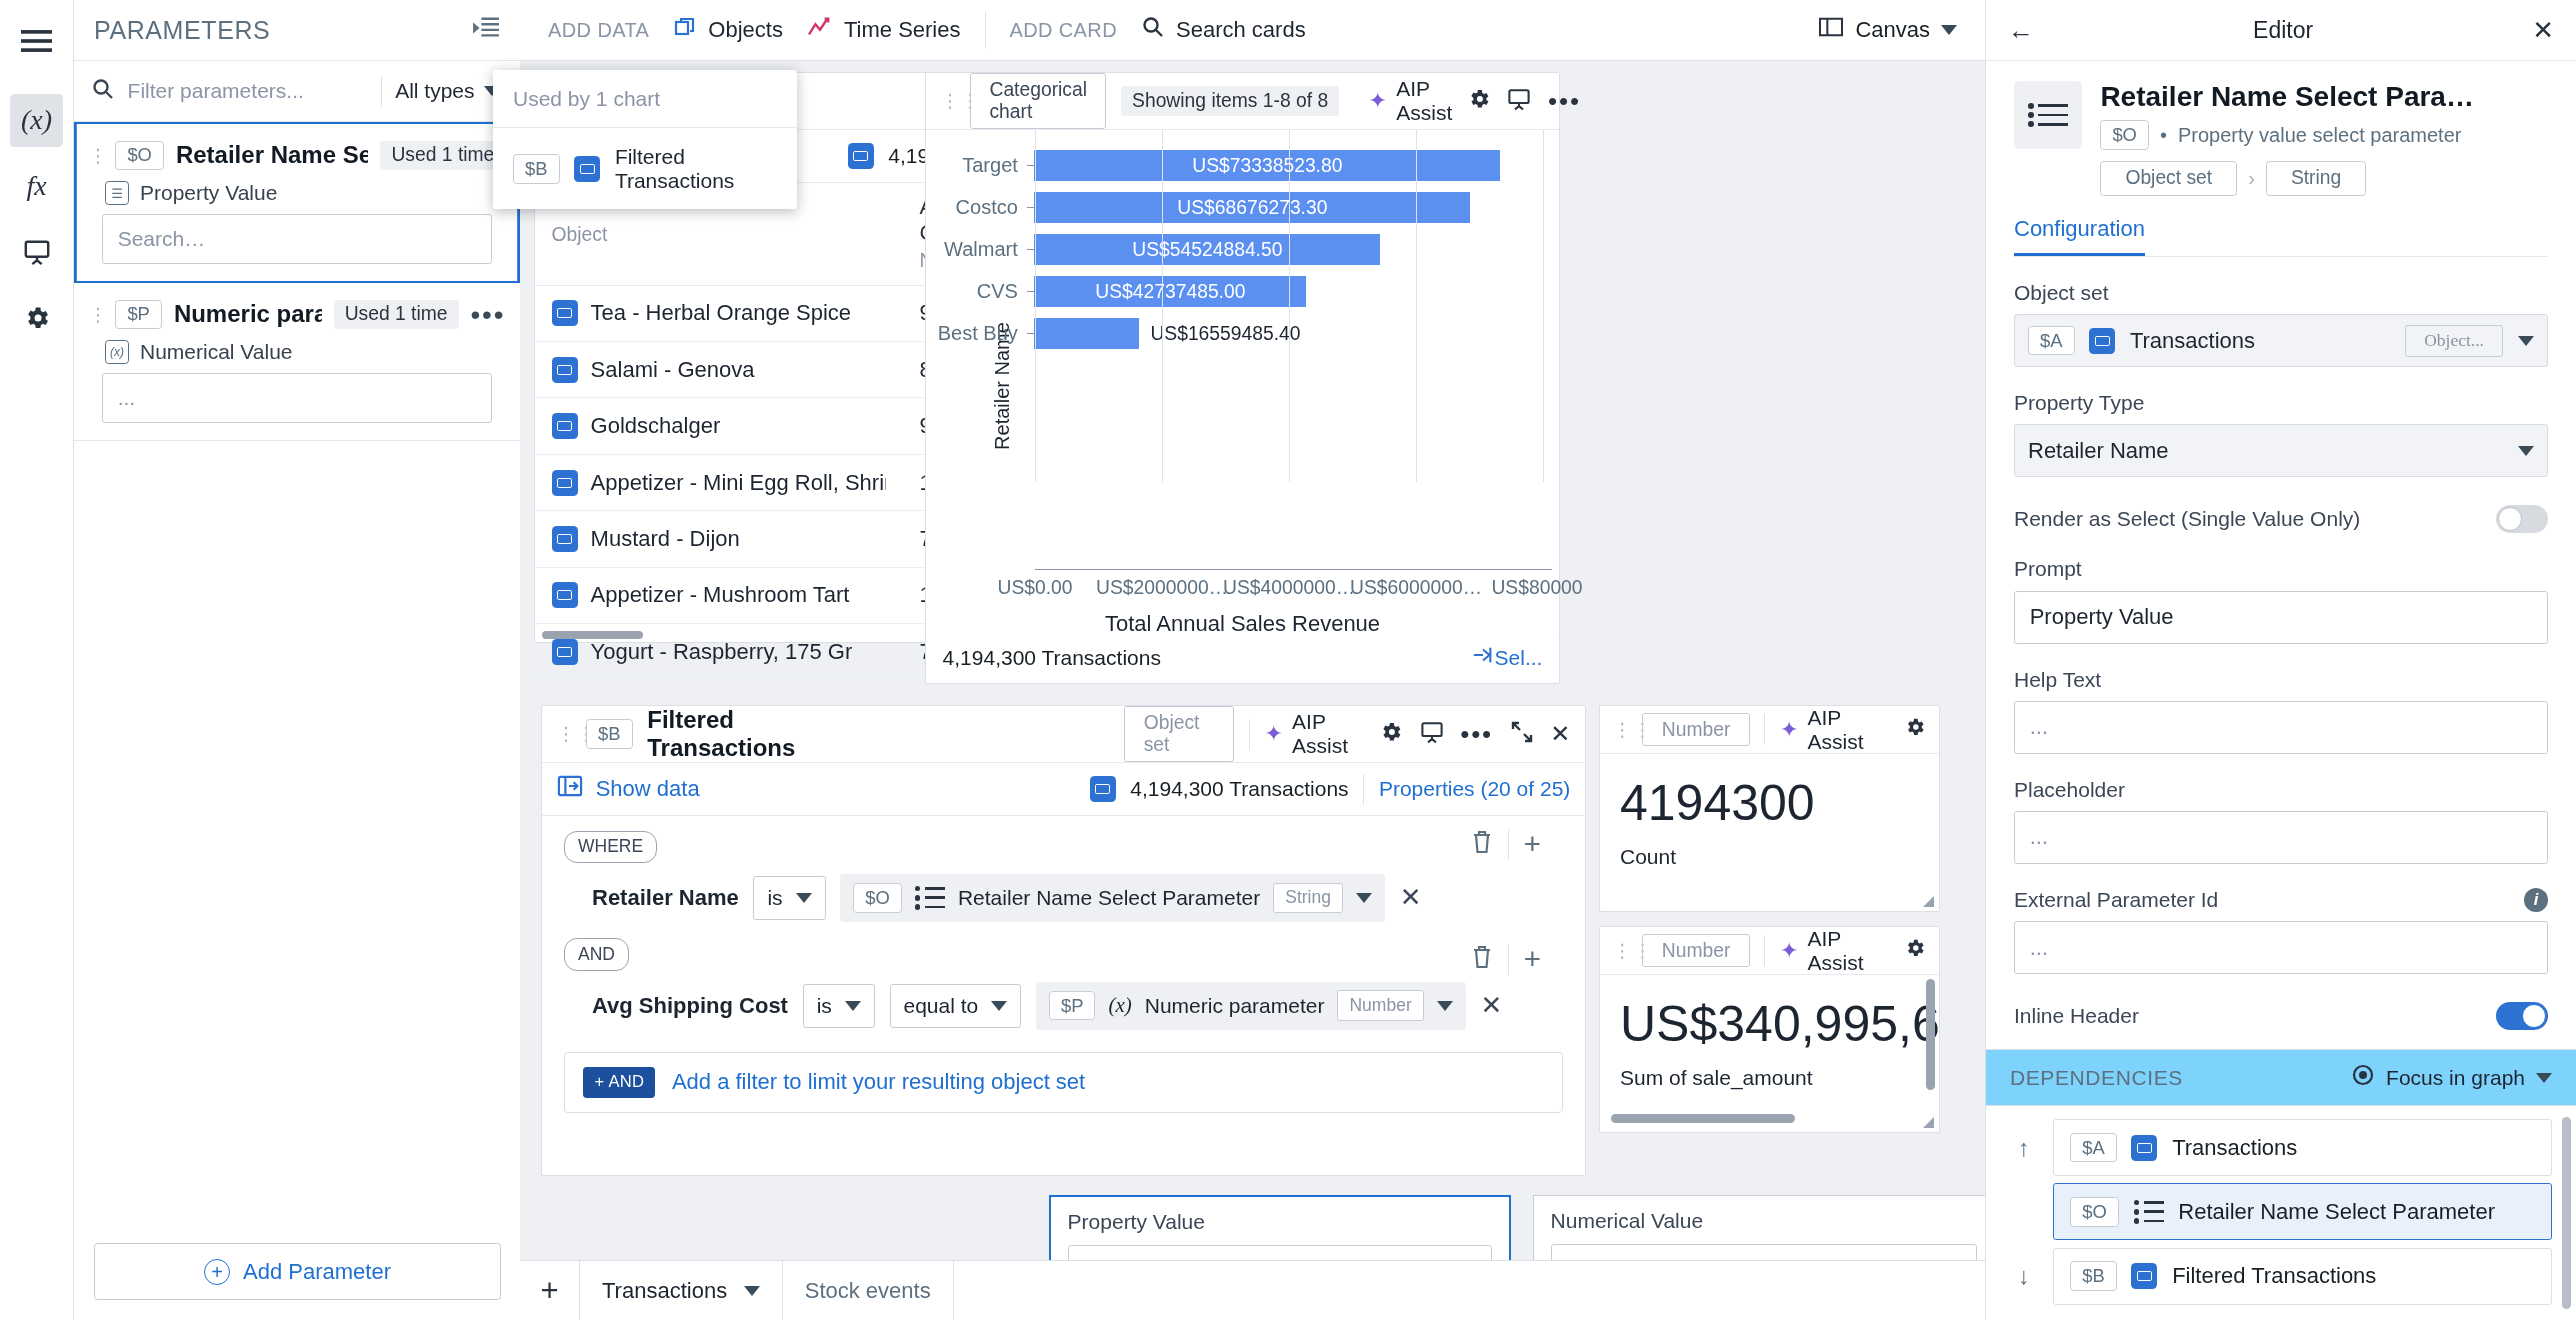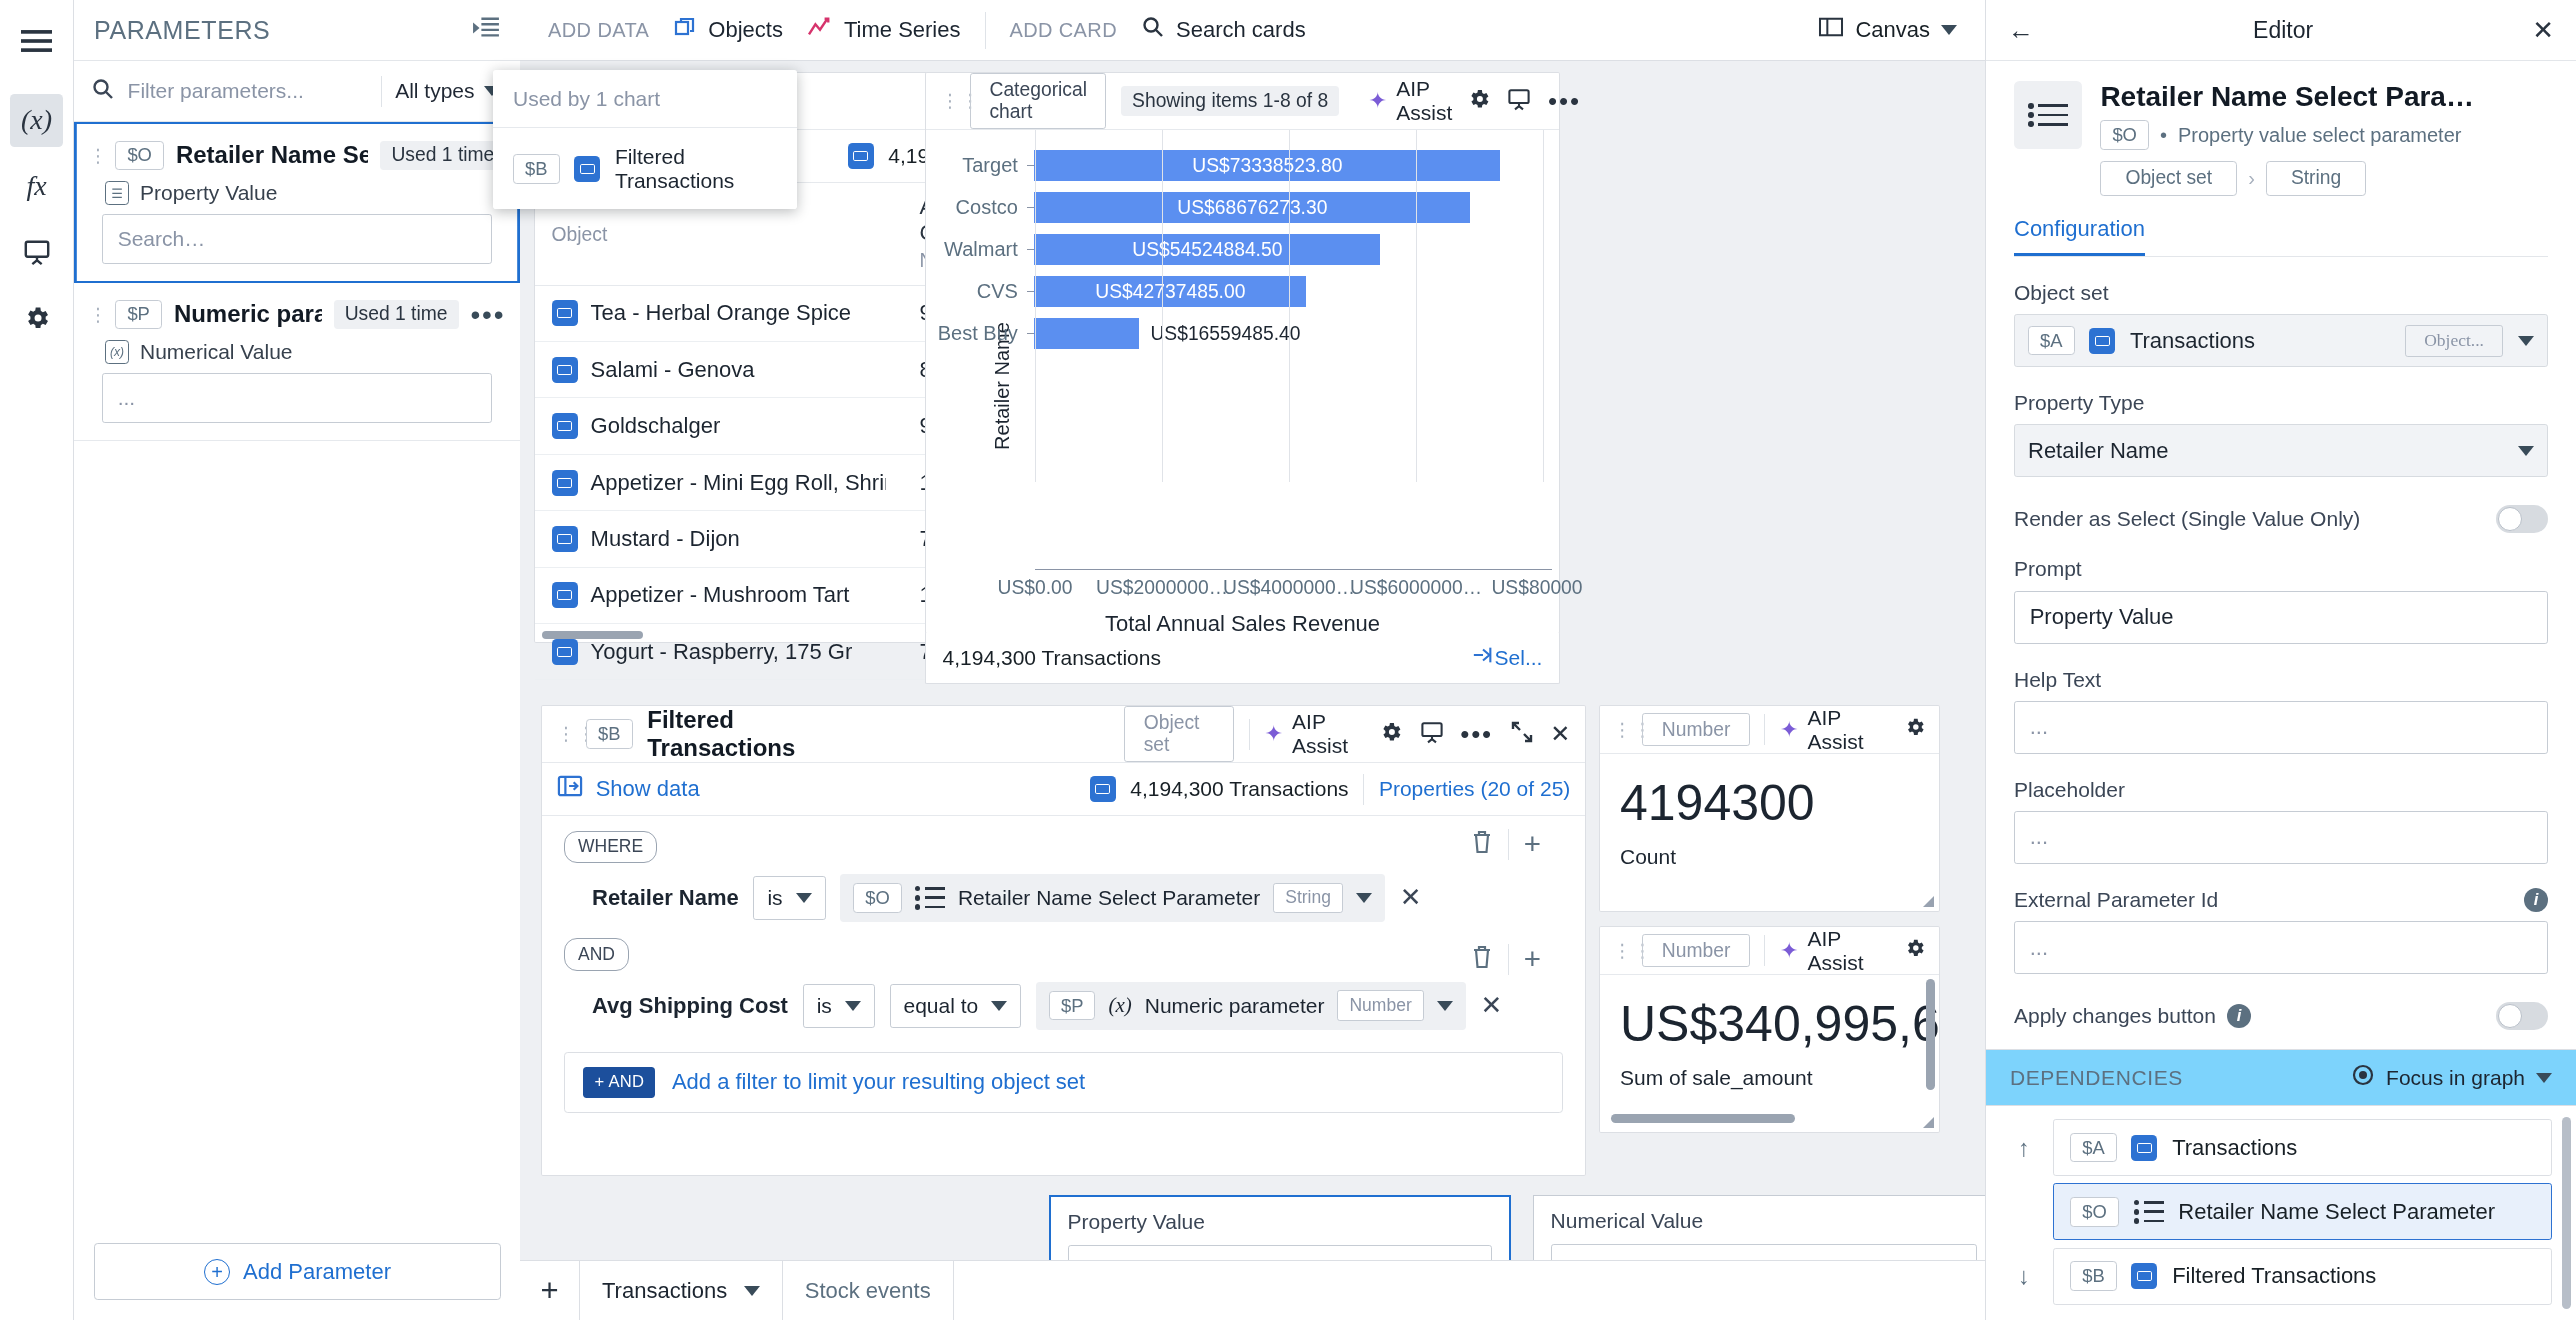--- a/index.html
+++ b/index.html
@@ -906,20 +906,26 @@
         <span>Placeholder</span>
       </div>
       <div class="ed-input ph">...</div>
 
       <div class="ed-field-label">
         <span>External Parameter Id</span>
         <span class="info-ico">i</span>
       </div>
       <div class="ed-input ph">...</div>
 
+      <div class="ed-toggle-row">
+        <span style="font-size:21px;color:#3b4656;">Inline Header</span>
+        <span class="toggle on">
+            <i></i>
+          </span>
+      </div>
 
       <div class="ed-toggle-row">
         <span style="font-size:21px;color:#3b4656;display:flex;align-items:center;gap:11px;">
           <span>Apply changes button</span>
           <span class="info-ico">i</span>
         </span>
         <span class="toggle">
             <i></i>
           </span>
       </div>

